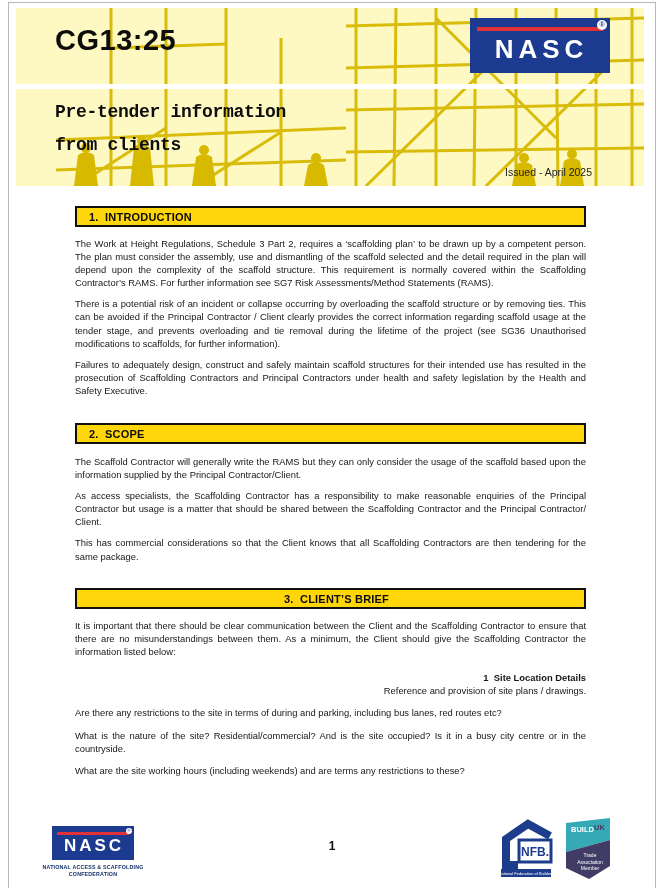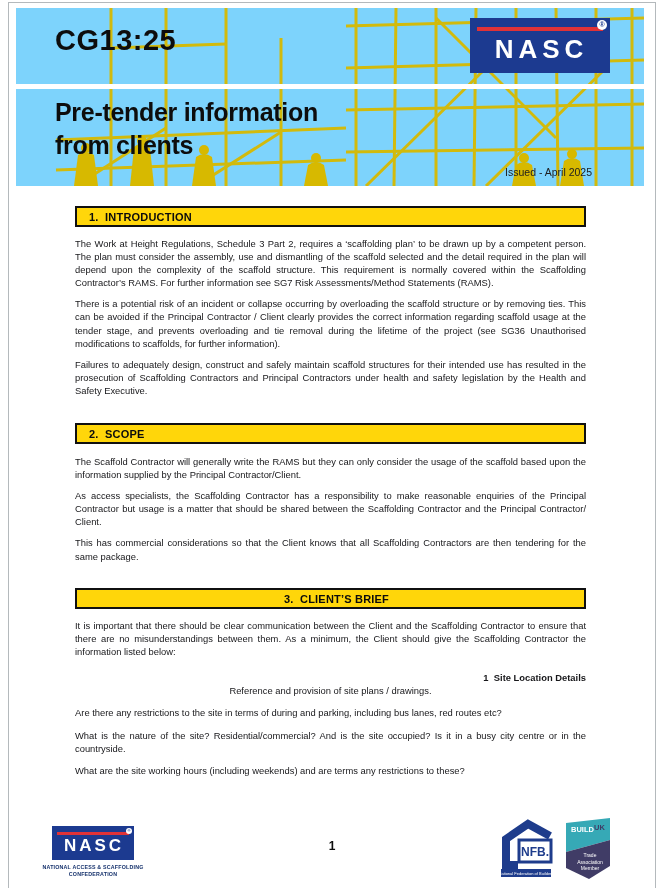--- a/index.html
+++ b/index.html
@@ -8,34 +8,34 @@
     font-family:"Liberation Sans", sans-serif; color:#17171a;
     overflow:hidden;
   }
   .page {
     position:absolute; left:8px; top:2px; width:646px; height:885px;
     border:1px solid #b4b9bc; background:#ffffff;
   }
   
   .hero {
     position:absolute; left:7px; top:5px; width:628px; height:178px;
-    background:#7dd3fc; overflow:hidden;
+    background:#fef9c3; overflow:hidden;
   }
   .scaffold-art { position:absolute; left:0; top:0; z-index:0; }
   .hero-divider {
     position:absolute; left:0; top:76px; width:100%; height:5px;
     background:#ffffff; z-index:2;
   }
   .doc-code {
     position:absolute; left:39px; top:16px; z-index:3;
     font-size:29px; font-weight:bold; letter-spacing:0.5px; color:#0d0d0d;
   }
   .doc-title {
     position:absolute; left:39px; top:88px; z-index:3;
-    font-size:25px; font-weight:700; line-height:33px; letter-spacing:-0.3px; color:#0d0d0d;
+    font-size:18px; font-weight:700; line-height:33px; letter-spacing:-0.3px; color:#0d0d0d;font-family:Liberation Mono, monospace;
   }
   .issued {
     position:absolute; right:52px; top:158px; z-index:3;
     font-size:10.5px; color:#1d1d1d;
   }
   
   .nasc-logo { position:absolute; background:#1C3A90; z-index:3; }
   .nasc-logo .stripe { position:absolute; background:#E03237; }
   .nasc-logo .brand {
     position:absolute; width:100%; text-align:center; color:#ffffff;
@@ -56,21 +56,21 @@
     display:flex; align-items:center; padding-left:12px;
   }
   .section-bar .bar-label { font-size:11px; font-weight:bold; letter-spacing:0.2px; white-space:pre-wrap; color:#0c0c0c; }
   .sec-text {
     position:absolute; left:66px; width:511px;
     font-size:9.4px; line-height:13.1px; text-align:justify; color:#17171a;
   }
   .sec-text p { margin:0 0 8px 0; }
   .sec-text p.intro { margin-bottom:13px; }
   .sec-text p.subhead { font-weight:bold; margin:0; white-space:pre-wrap; text-align:right; }
-  .sec-text p.note { margin:0 0 9px 0; text-align:center; }
+  .sec-text p.note { margin:0 0 9px 0; text-align:right; }
   .sec-text p.question { margin:0 0 9px 0; }
   #sec1-text { top:234px; }
   #sec2-text { top:452px; }
   #sec3-text { top:616px; }
   #bar1 { top:203px; } #bar2 { top:420px; } #bar3 { top:585px;justify-content:center; }
   
   .nasc-logo.footer-size { left:43px; top:823px; width:82px; height:34px; }
   .nasc-logo.footer-size .stripe { top:6px; left:5px; right:5px; height:3px; }
   .nasc-logo.footer-size .brand { top:10px; font-size:17px; letter-spacing:3px; padding-left:2px; box-sizing:border-box; }
   .nasc-logo.footer-size .reg { top:2px; right:2px; width:6px; height:6px; font-size:4px; line-height:6px; }

